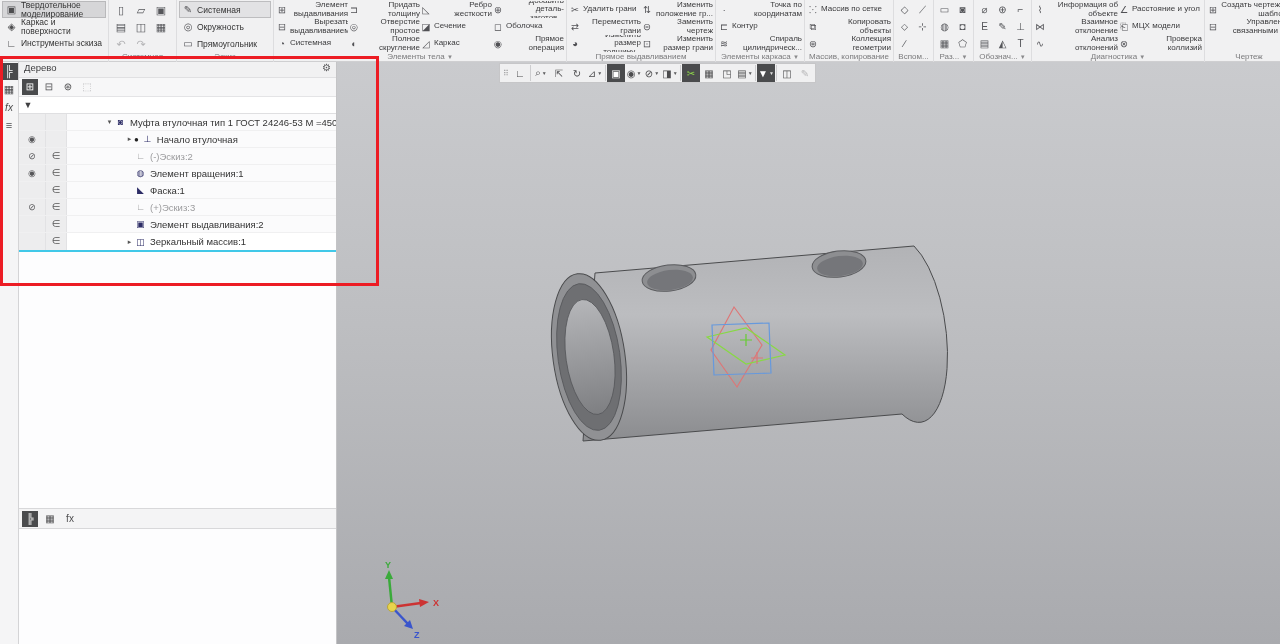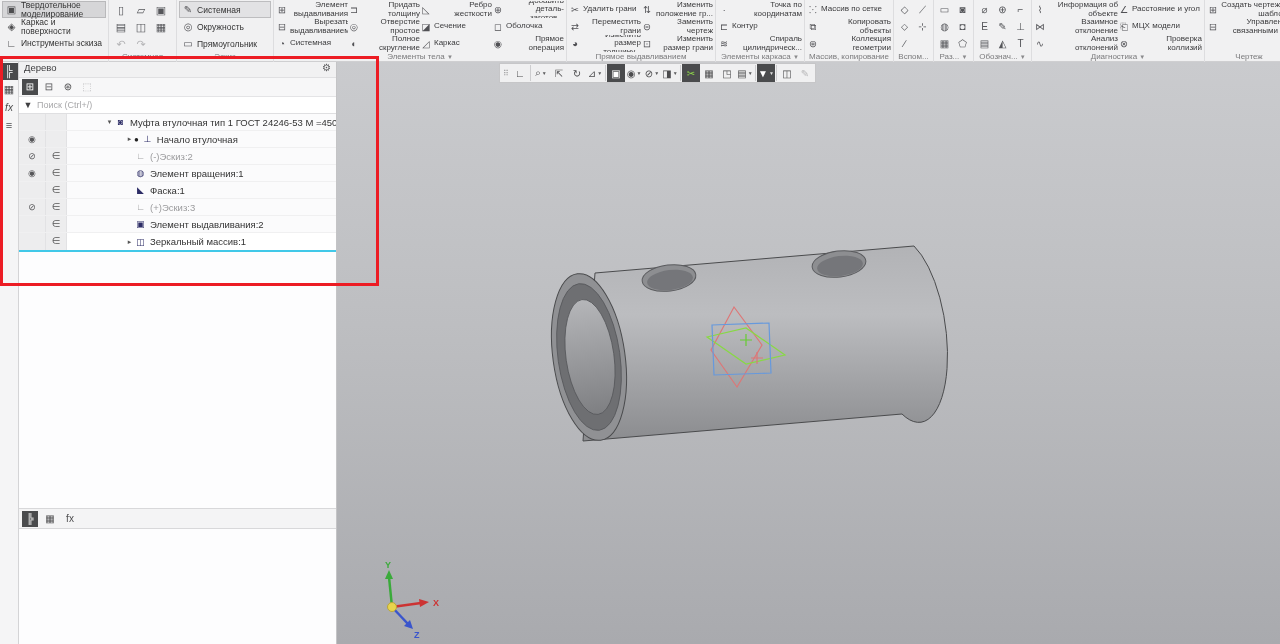--- a/index.html
+++ b/index.html
@@ -399,21 +399,20 @@
     <span class="gear">⚙</span>
   </div>
   <div class="tree-toolbar" id="tree-toolbar">
       <div class="ttb active">⊞</div>
       <div class="ttb">⊟</div>
       <div class="ttb">⊛</div>
       <div class="ttb grayed">⬚</div>
     </div>
   <div class="search-row">
     <span class="search-funnel">▼</span>
-    <input class="search-input" placeholder="Поиск (Ctrl+/)" style="">
   </div>
   <div class="tree-rows" id="tree-rows">
       <div class="trow">
         <div class="eyecol"></div>
         <div class="elemcol"></div>
         <div class="rowbody" style="padding-left: 38px;">
           <span class="exp">▾</span>
           <span class="tico">◙</span>
           <span>Муфта втулочная тип 1 ГОСТ 24246-53 М =4500 Нм (Тел-1)</span>
         </div>

